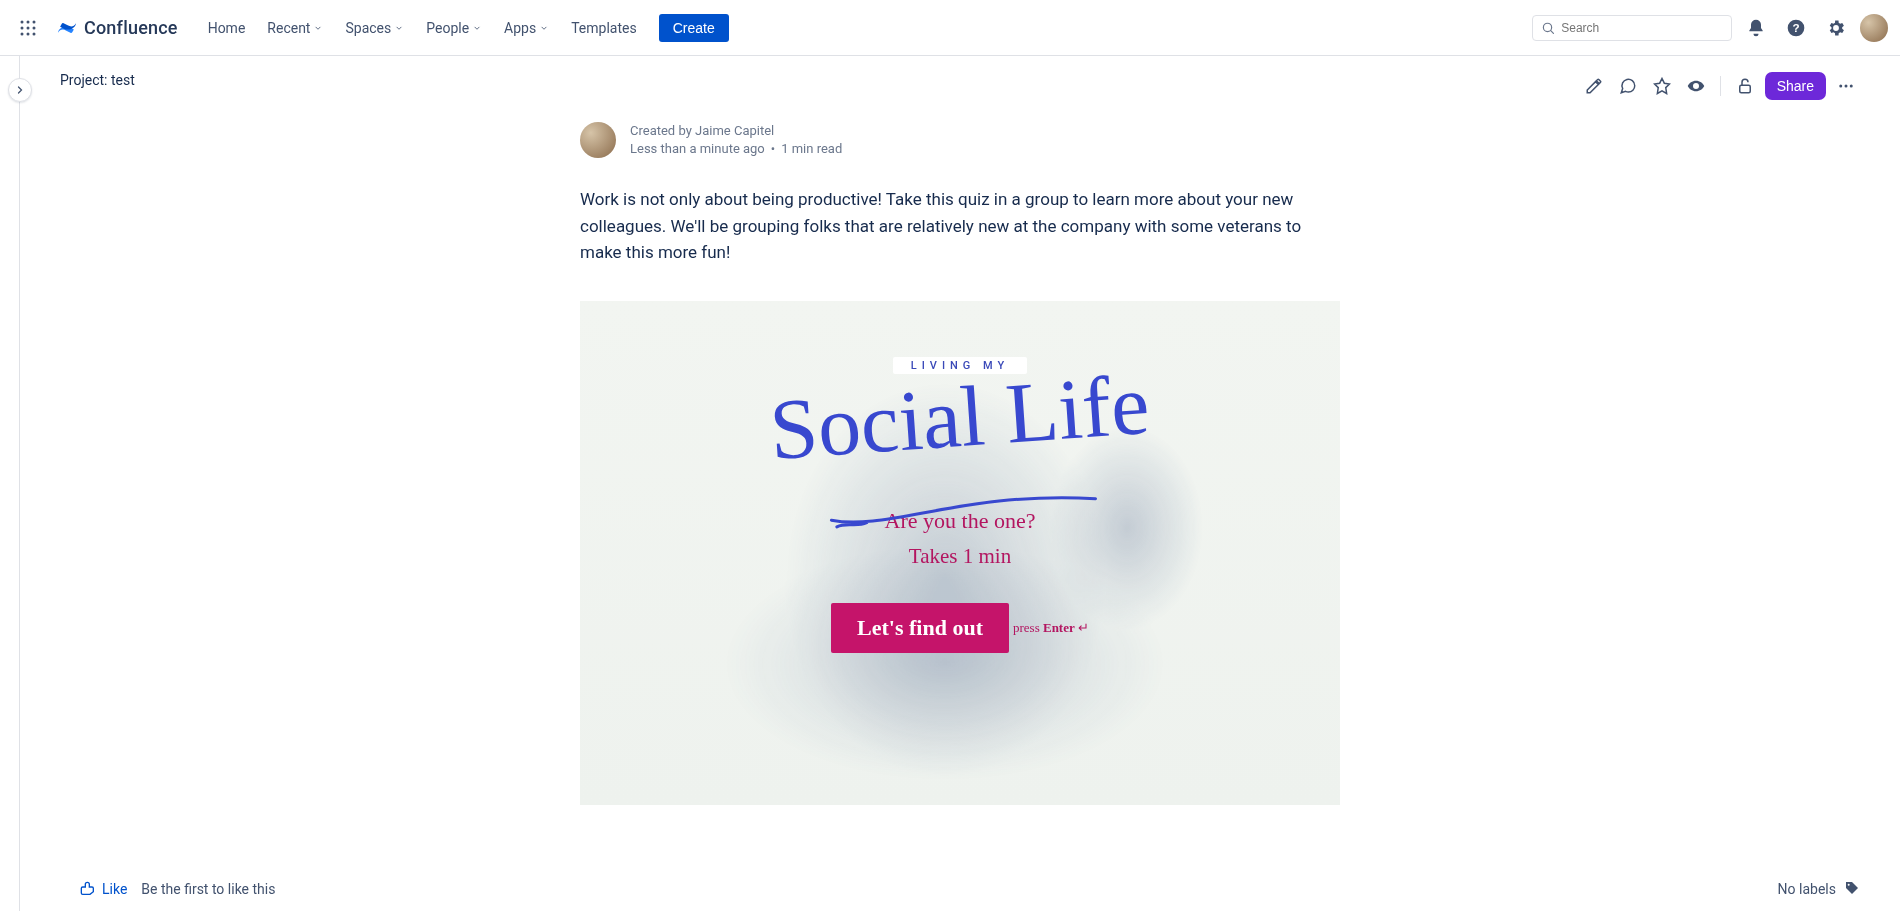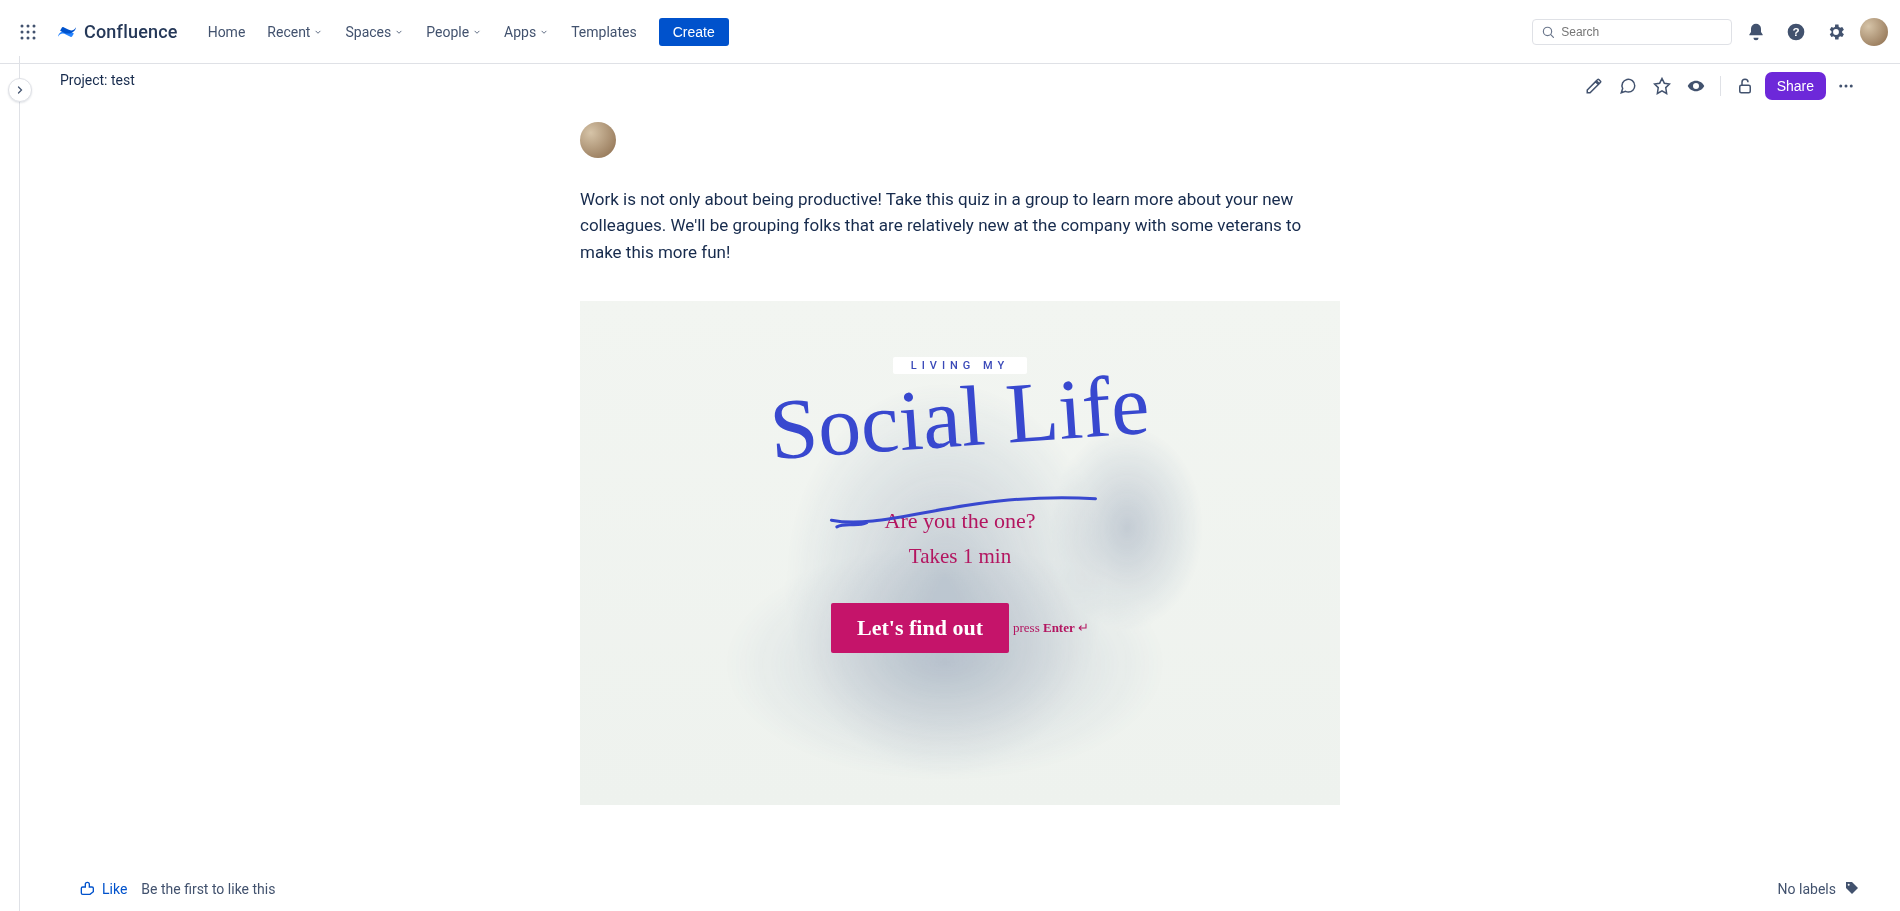--- a/index.html
+++ b/index.html
@@ -1,21 +1,21 @@
 <!DOCTYPE html>
 <html><head>
 <meta charset="utf-8">
 <style>
   * { box-sizing: border-box; margin: 0; padding: 0; }
   html, body { height: 100%; width: 100%; font-family: -apple-system, BlinkMacSystemFont, "Segoe UI", Roboto, sans-serif; color: #172B4D; background: #fff; }
   body { overflow: hidden; }
 
   
   .topbar {
-    height: 64px;
+    height: 56px;
     border-bottom: 1px solid #dfe1e6;
     display: flex;
     align-items: center;
     padding: 4px 12px;
     gap: 4px;
   }
   .topbar-left { display: flex; align-items: center; gap: 4px; }
   .app-switcher { width: 32px; height: 32px; display:flex; align-items:center; justify-content:center; cursor:pointer; border-radius:3px; }
   .logo-block { display:flex; align-items:center; gap:6px; padding:0 8px; cursor:pointer; }
   .logo-text { color:#253858; font-weight:500; font-size:18px; letter-spacing:0.2px; }
@@ -254,20 +254,30 @@
           </svg>
       </div>
     </div>
   </div>
 
   <div class="content-scroll">
     <div class="content">
 
       <div class="byline">
         <div class="byline-avatar"></div>
+        <div class="byline-text">
+          <div>
+            <span>Created by </span><span>Jaime Capitel</span>
+          </div>
+          <div class="byline-second">
+            <span>Less than a minute ago</span>
+            <span class="dot">•</span>
+            <span>1 min read</span>
+          </div>
+        </div>
       </div>
 
       <p class="body-text">Work is not only about being productive! Take this quiz in a group to learn more about your new colleagues. We'll be grouping folks that are relatively new at the company with some veterans to make this more fun!</p>
 
       <div class="quiz-card">
         <div class="silhouette"></div>
         <div class="quiz-inner">
           <div class="living-tag">LIVING MY</div>
           <div class="social-script">
             <span>Social Life</span>

